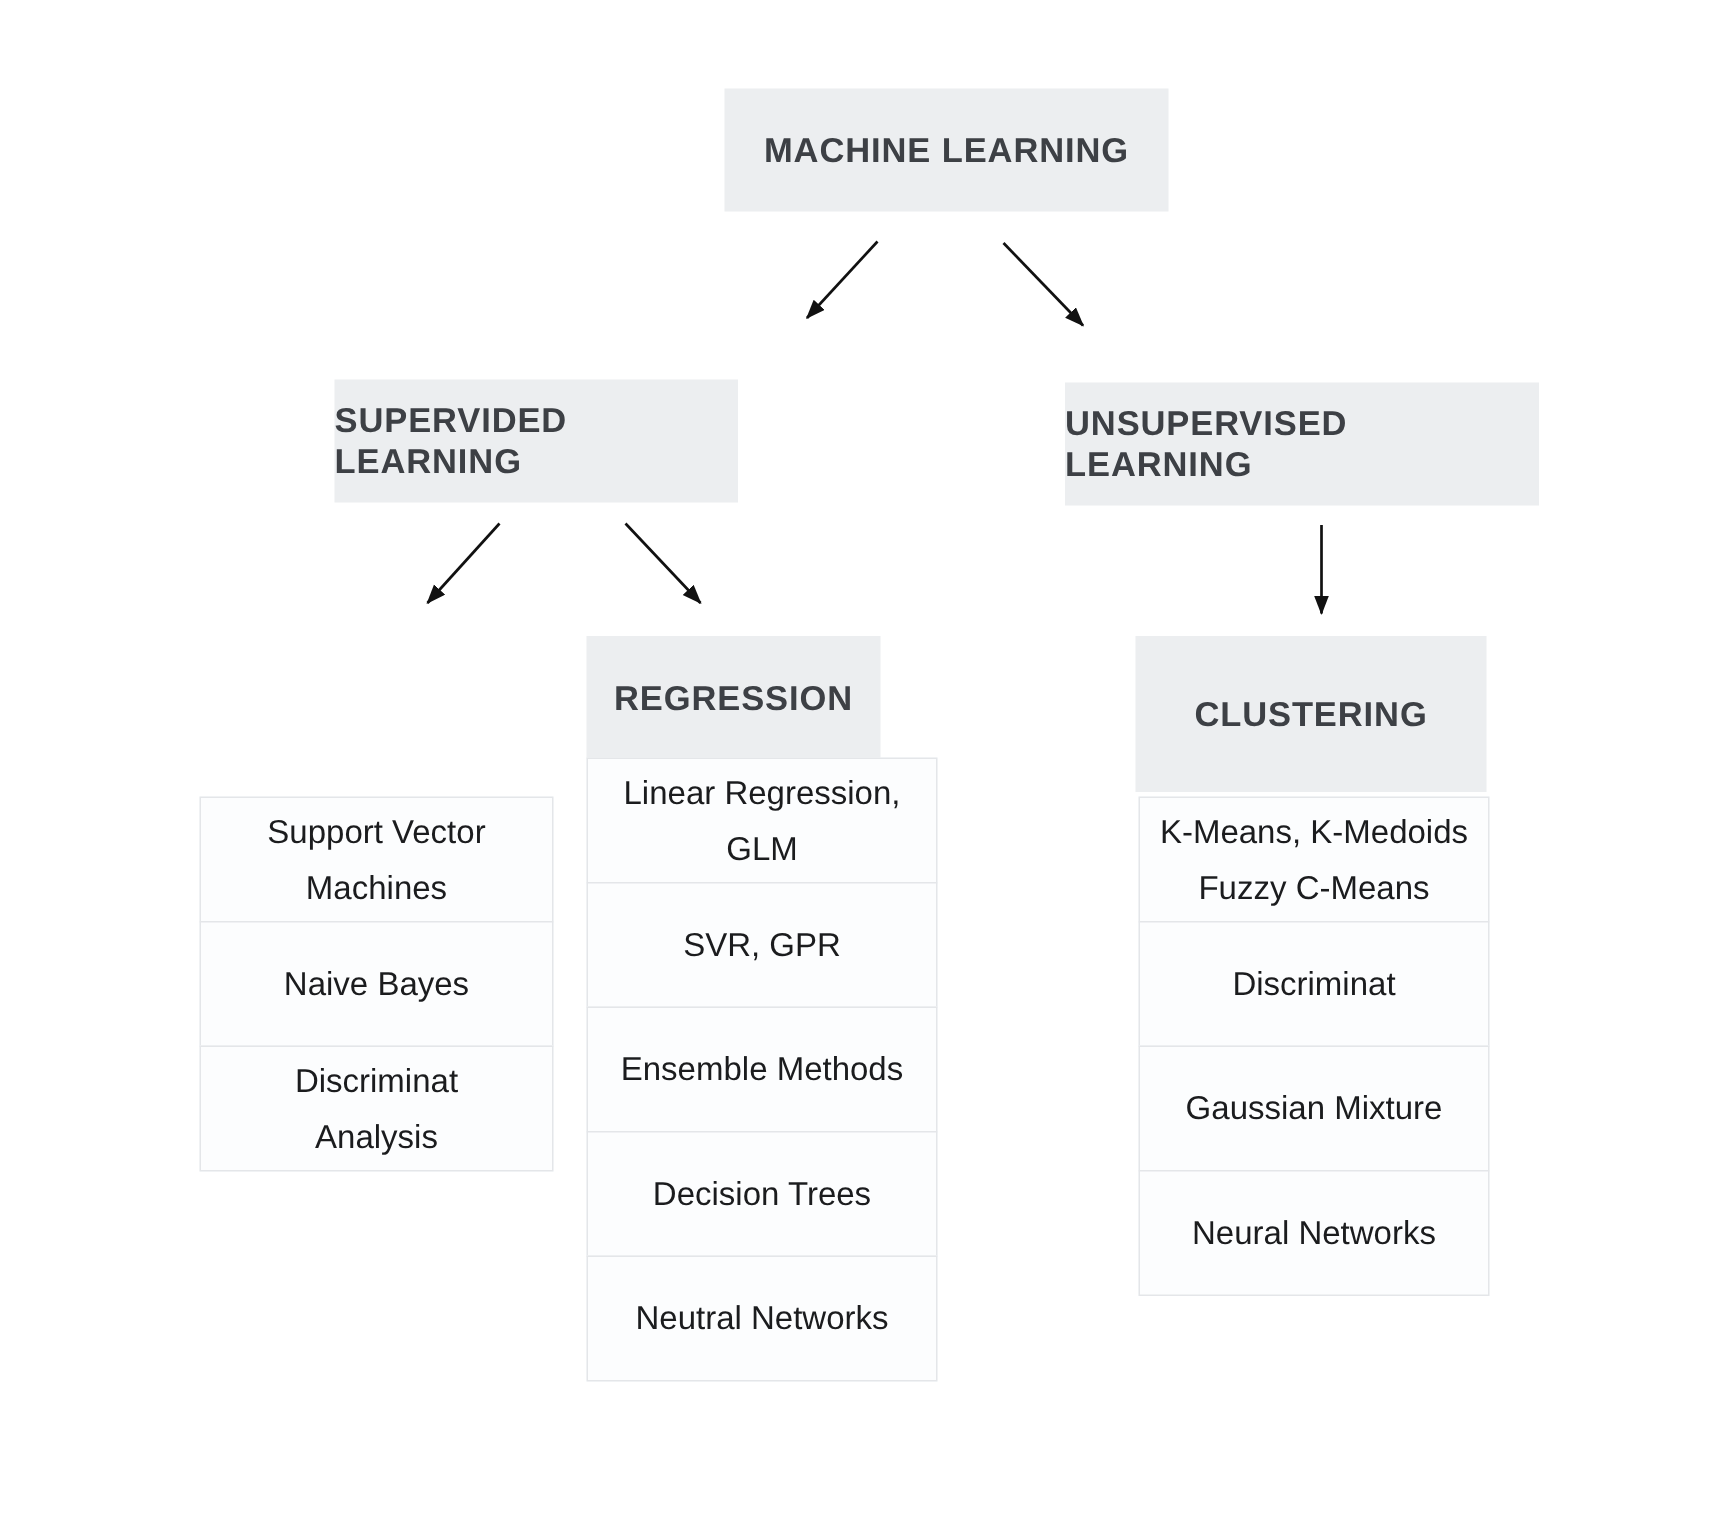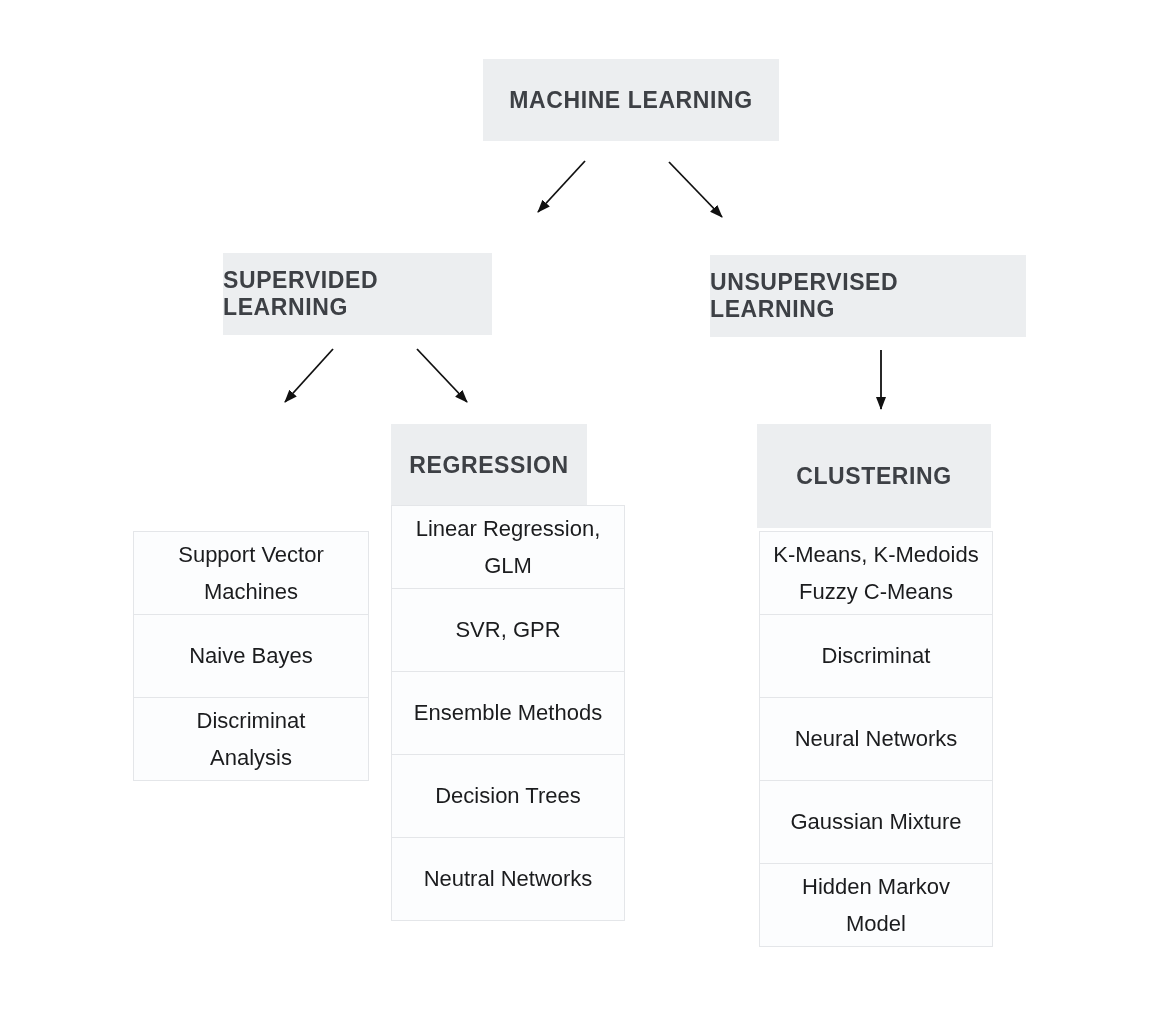--- a/index.html
+++ b/index.html
@@ -112,19 +112,17 @@
     <div class="cell">SVR, GPR</div>
     <div class="cell">Ensemble Methods</div>
     <div class="cell">Decision Trees</div>
     <div class="cell">Neutral Networks</div>
   </div>
 
   <div class="list pos-list-clus">
     <div class="cell">K-Means, K-Medoids
 Fuzzy C-Means</div>
     <div class="cell">Discriminat</div>
+    <div class="cell">Gaussian Mixture</div>
     <div class="cell">Neural Networks</div>
-    <div class="cell">Gaussian Mixture</div>
-    <div class="cell">Hidden Markov
-Model</div>
   </div>
 
 </div>
 
 </body></html>

